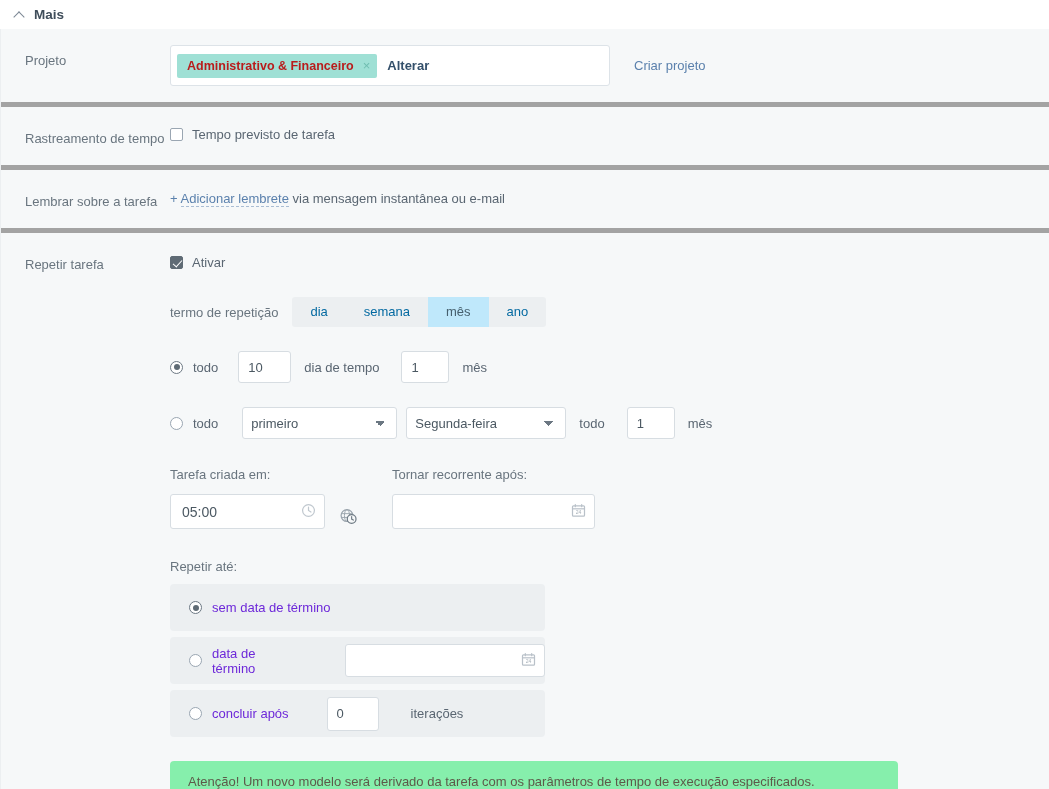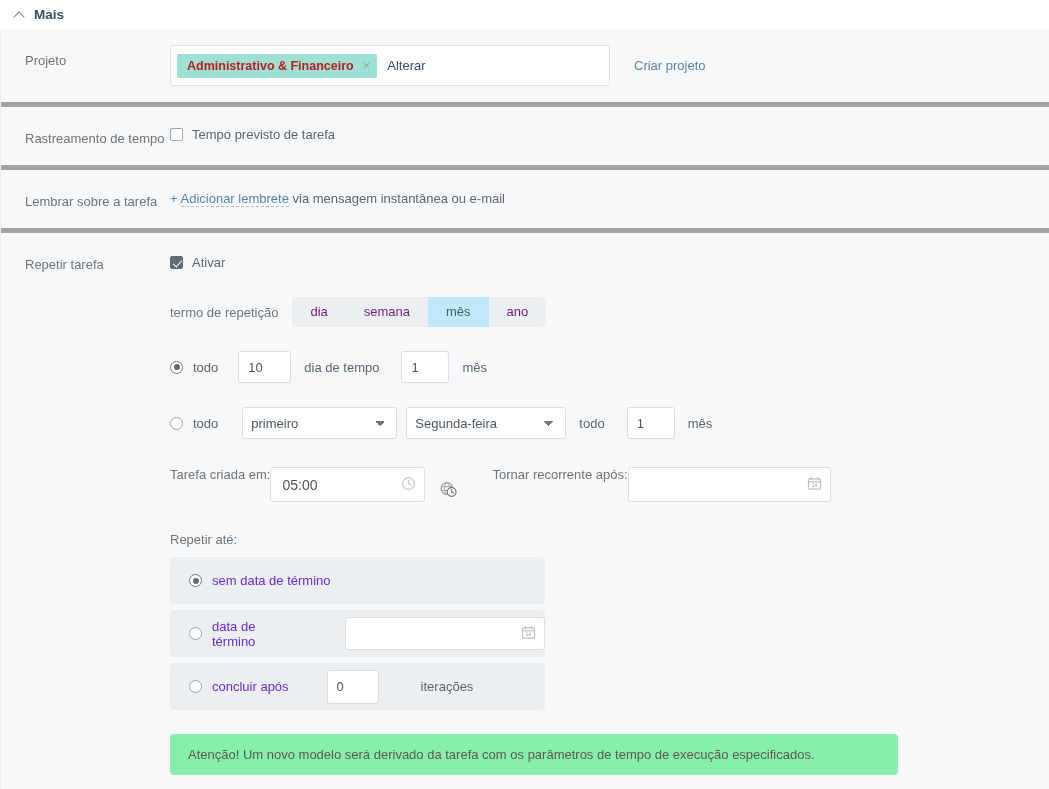--- a/index.html
+++ b/index.html
@@ -100,21 +100,21 @@
   }
   .tag-x {
     margin-left: 9px;
     font-size: 13px;
     color: #6fbdb0;
     line-height: 1;
     cursor: pointer;
   }
   .alterar {
     font-size: 13px;
-    font-weight: normal;
+    font-weight: bold;
     color: #34506b;
     cursor: pointer;
   }
   .criar {
     margin-left: 24px;
     font-size: 13px;
     color: #5b81ad;
     line-height: 41px;
     cursor: pointer;
   }
@@ -164,21 +164,21 @@
     display: flex;
     background: #eceff1;
     border-radius: 3px;
     overflow: hidden;
   }
   .seg-item {
     height: 30px;
     line-height: 30px;
     padding: 0 18px;
     font-size: 13px;
-    color: #701a75;
+    color: #0369a1;
     cursor: pointer;
   }
   .seg-item.active { background: #bfe8fb; color: #46606e; }
 
   .opt-row { display: flex; align-items: center; margin-top: 24px; }
   .radio {
     width: 13px; height: 13px;
     border: 1px solid #9aa6b2;
     border-radius: 50%;
     background: #fff;
@@ -232,21 +232,21 @@
       calc(100% - 16px) 13px,
       calc(100% - 11px) 13px;
     background-size: 5px 5px, 5px 5px;
     background-repeat: no-repeat;
   }
   .sel-1 { width: 155px; margin-left: 24px; }
   .sel-2 { width: 160px; margin-left: 9px; }
 
   
   .dt-wrap { display: flex; margin-top: 28px; }
-  .dt-col { display: flex; flex-direction: row; }
+  .dt-col { display: flex; flex-direction: column; }
   .dt-label { font-size: 13px; color: #69757f; margin-bottom: 12px; }
   .dt-field {
     position: relative;
     display: flex;
     align-items: flex-end;
   }
   .inp-box {
     height: 35px;
     border: 1px solid #d7dde2;
     border-radius: 3px;
@@ -295,21 +295,21 @@
     margin-left: 38px;
     border: 1px solid #d7dde2;
     border-radius: 3px;
     background: #fff;
     font-size: 13px;
     color: #4b5862;
     padding: 0 9px;
     font-family: "Liberation Sans", sans-serif;
     outline: none;
   }
-  .ru-after { font-size: 13px; color: #5a6672; margin-left: 42px; }
+  .ru-after { font-size: 13px; color: #5a6672; margin-left: 32px; }
 
   
   .warn {
     margin-top: 24px;
     width: 728px;
     background: #86efac;
     border-radius: 4px;
     padding: 13px 18px;
     font-size: 13px;
     color: #5d5a4a;

